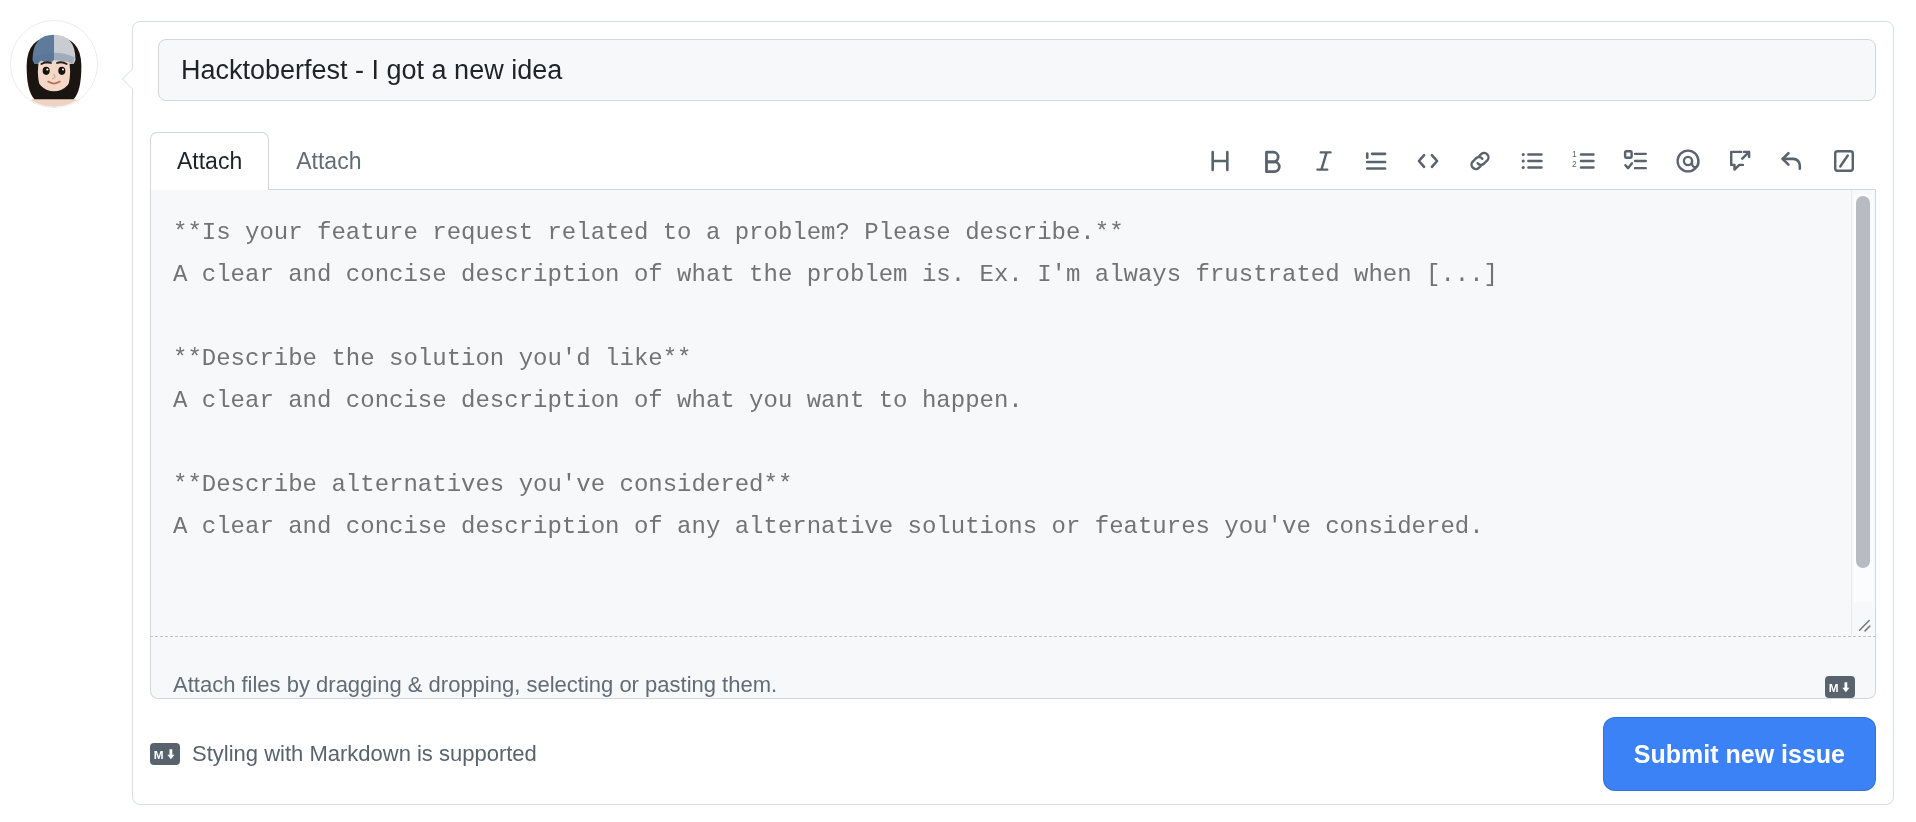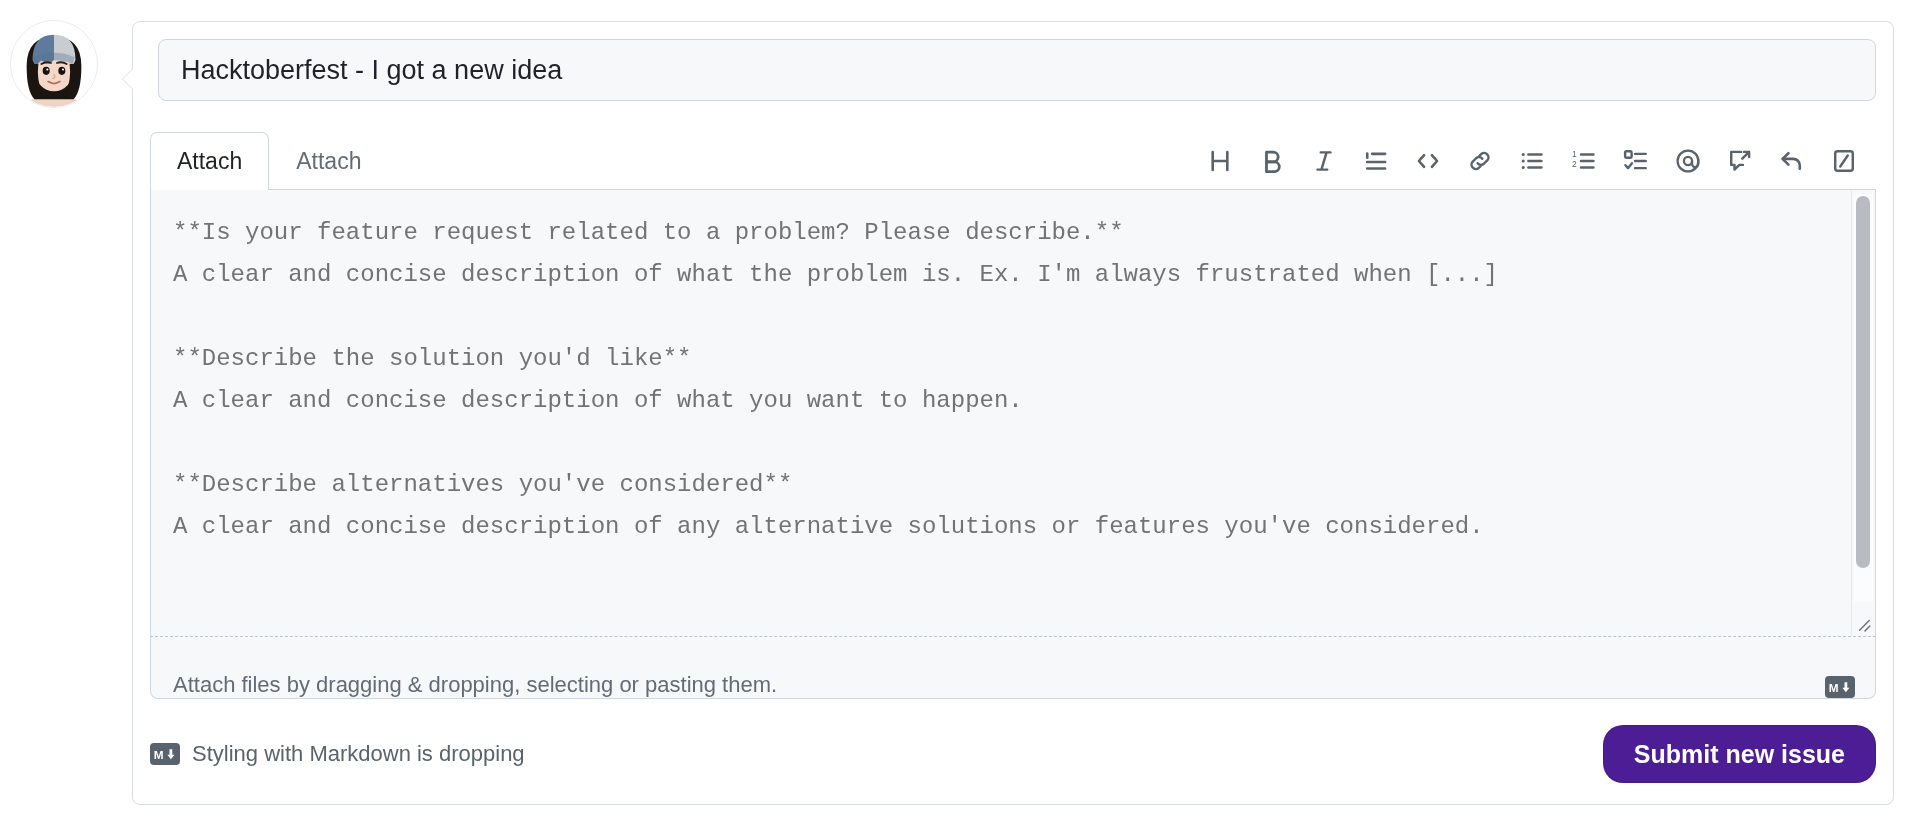--- a/index.html
+++ b/index.html
@@ -263,28 +263,28 @@
     display: flex;
     align-items: center;
     gap: 12px;
   }
   .md-hint-text {
     font-size: 22px;
     color: #59636e;
   }
   .submit-btn {
     margin-left: auto;
-    background: #4c1d95;
+    background: #3b82f6;
     border: 1px solid rgba(27,31,36,0.15);
-    border-radius: 20px;
+    border-radius: 12px;
     color: #ffffff;
     font-family: "Liberation Sans", sans-serif;
     font-size: 25px;
     font-weight: bold;
-    height: 58px;
+    height: 74px;
     padding: 0 30px;
     cursor: pointer;
   }
 </style>
 </head>
 <body>
 
 <div class="page">
 
   <div class="avatar-wrap">
@@ -476,19 +476,19 @@
     </div>
 
     <div class="bottom-row">
       <a class="md-hint" href="#" style="text-decoration:none;">
         <span class="md-mark" style="width:30px;height:22px;">
           <svg width="24" height="15" viewBox="0 0 22 14">
             <text x="0.5" y="11" font-family="'Liberation Sans', sans-serif" font-size="11" font-weight="bold" fill="#ffffff">M</text>
             <path d="M15.2 2.2h2.6v5.0h2.0l-3.3 4.2-3.3-4.2h2.0z" fill="#ffffff"></path>
           </svg>
         </span>
-        <span class="md-hint-text">Styling with Markdown is dropping</span>
+        <span class="md-hint-text">Styling with Markdown is supported</span>
       </a>
       <button class="submit-btn">Submit new issue</button>
     </div>
 
   </div>
 </div>
 
 </body></html>

